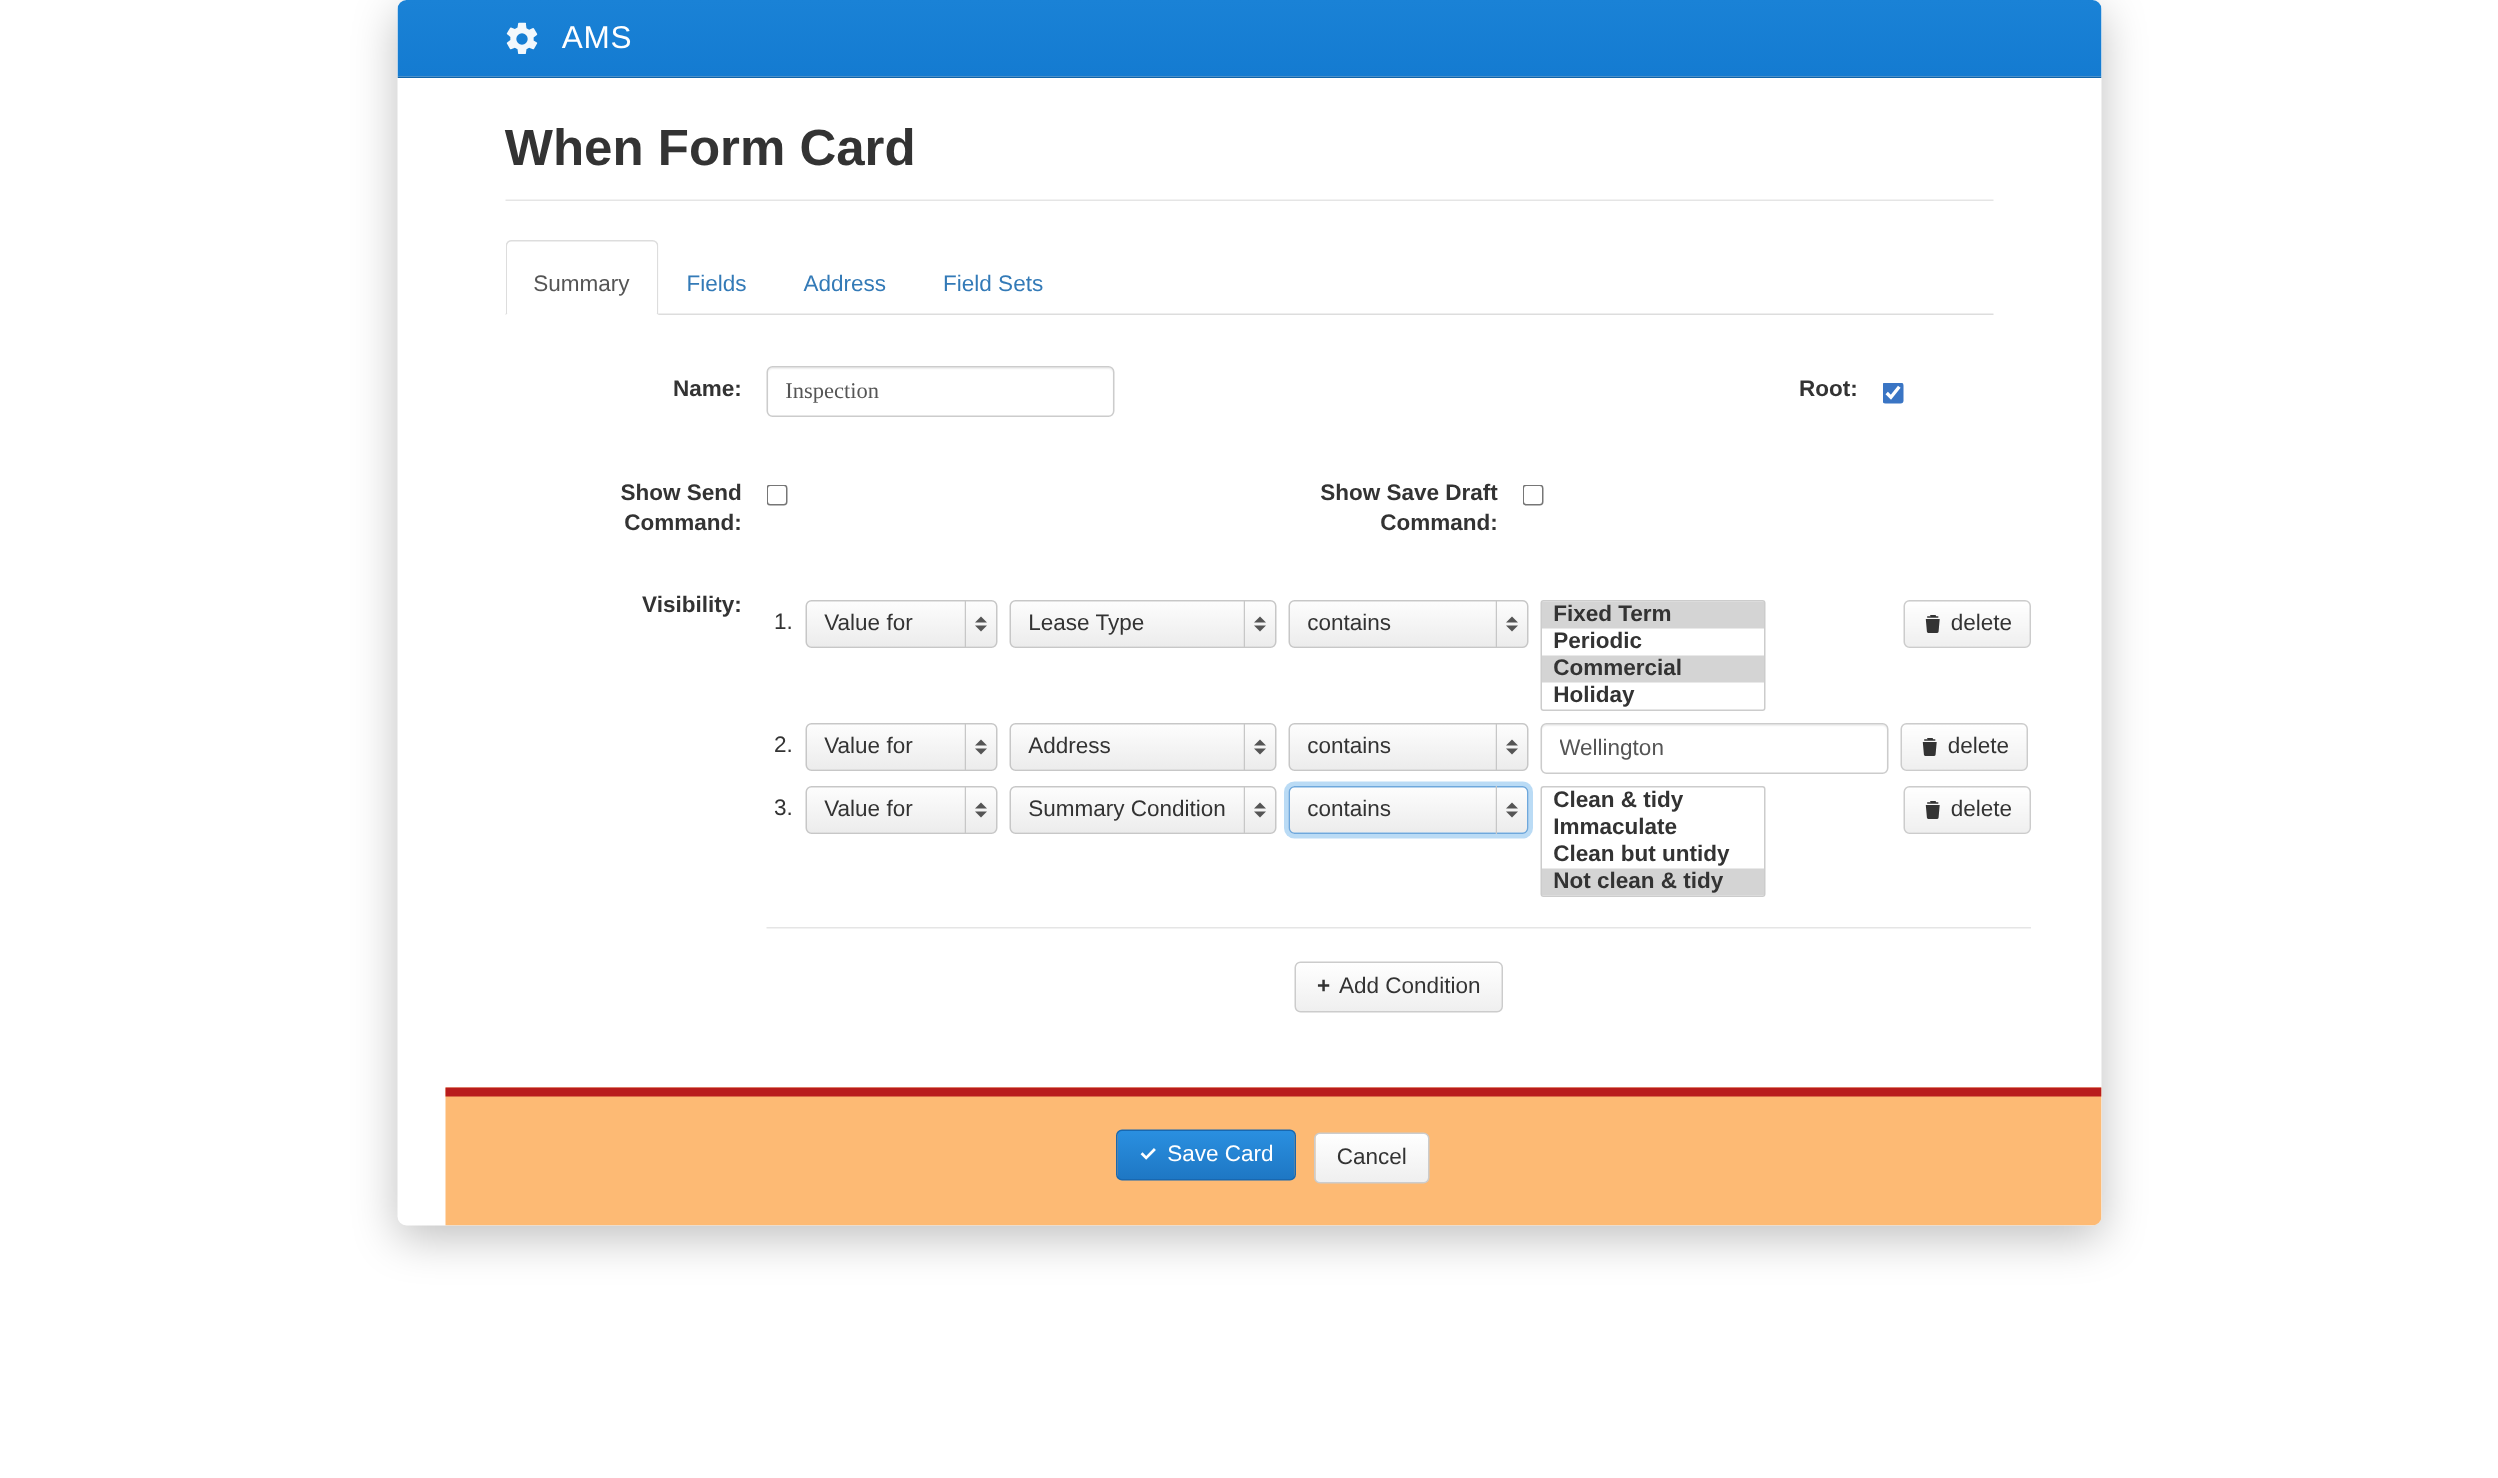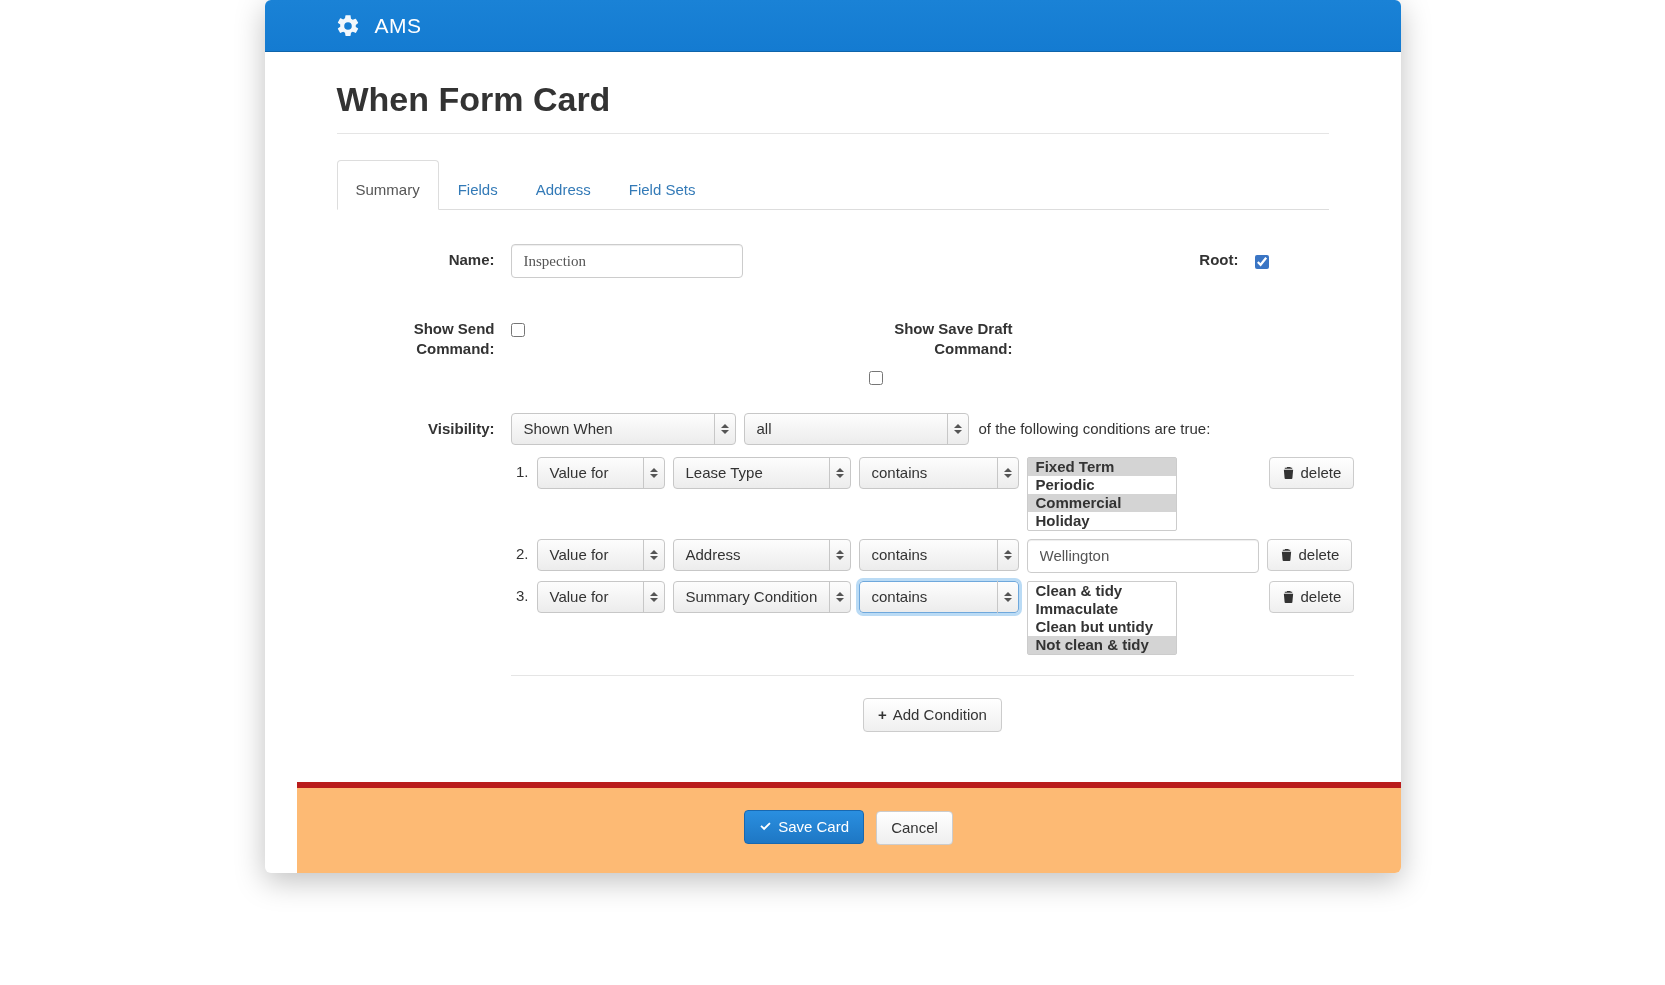--- a/index.html
+++ b/index.html
@@ -270,47 +270,30 @@
             <div class="lbl2">Root:</div>
             <input type="checkbox" class="chk" checked="" style="">
           </div>
         </div>
       </div>
 
       <div class="form-row">
         <div class="lbl" style="line-height:1.35">Show Send Command:</div>
         <div class="ctrl spread-row">
           <input type="checkbox" class="chk" style="">
-          <div class="right-block" style="margin-right: 300px; flex-direction: column;">
+          <div class="right-block" style="margin-right: 300px;">
             <div class="lbl2" style="line-height:1.35; width:160px;">Show Save Draft Command:</div>
             <input type="checkbox" class="chk" style="">
           </div>
         </div>
       </div>
 
       <div class="form-row" style="margin-top:28px;">
         <div class="lbl">Visibility:</div>
         <div class="ctrl" style="display:block; width:100%;">
-          <div class="vis-line">
-            <span class="sel-wrap">
-              <div class="sel" style="min-width:225px;">Shown When</div>
-              <span class="caret-box">
-                  <span class="caret-up"></span>
-                  <span class="caret-down"></span>
-                </span>
-            </span>
-            <span class="sel-wrap">
-              <div class="sel" style="min-width:225px;">all</div>
-              <span class="caret-box">
-                  <span class="caret-up"></span>
-                  <span class="caret-down"></span>
-                </span>
-            </span>
-            <span class="trail-text">of the following conditions are true:</span>
-          </div>
 
           <div class="conditions-block">
 
             <div class="cond-row">
               <div class="num">1.</div>
               <span class="sel-wrap">
                 <div class="sel" style="min-width:128px;">Value for</div>
                 <span class="caret-box">
                     <span class="caret-up"></span>
                     <span class="caret-down"></span>

